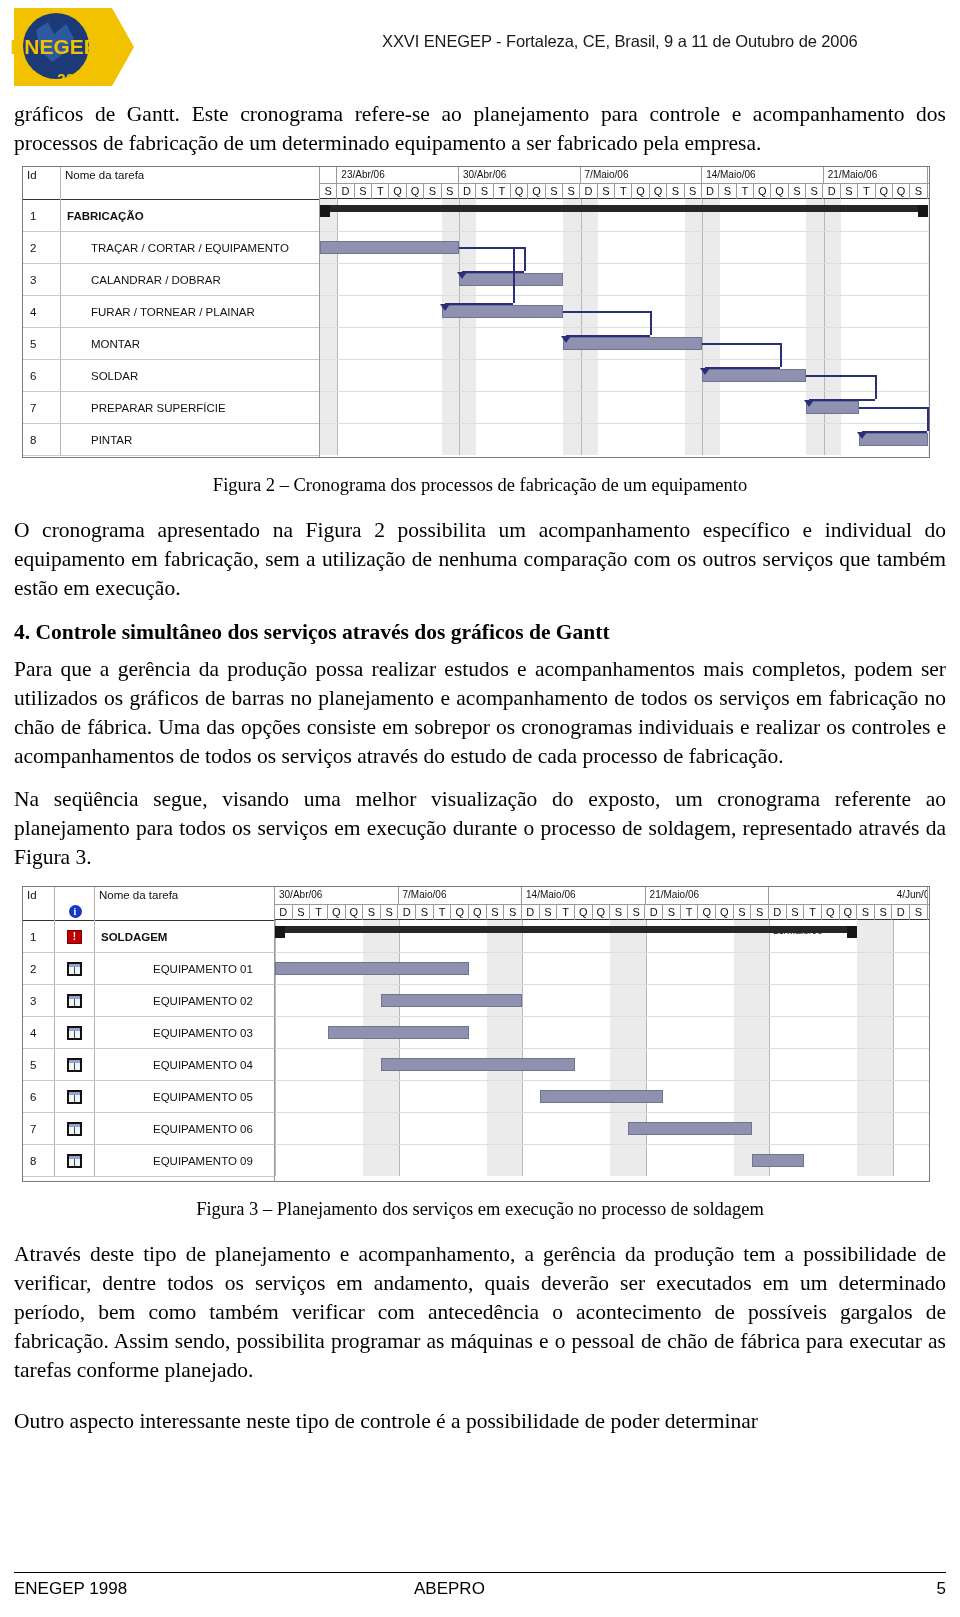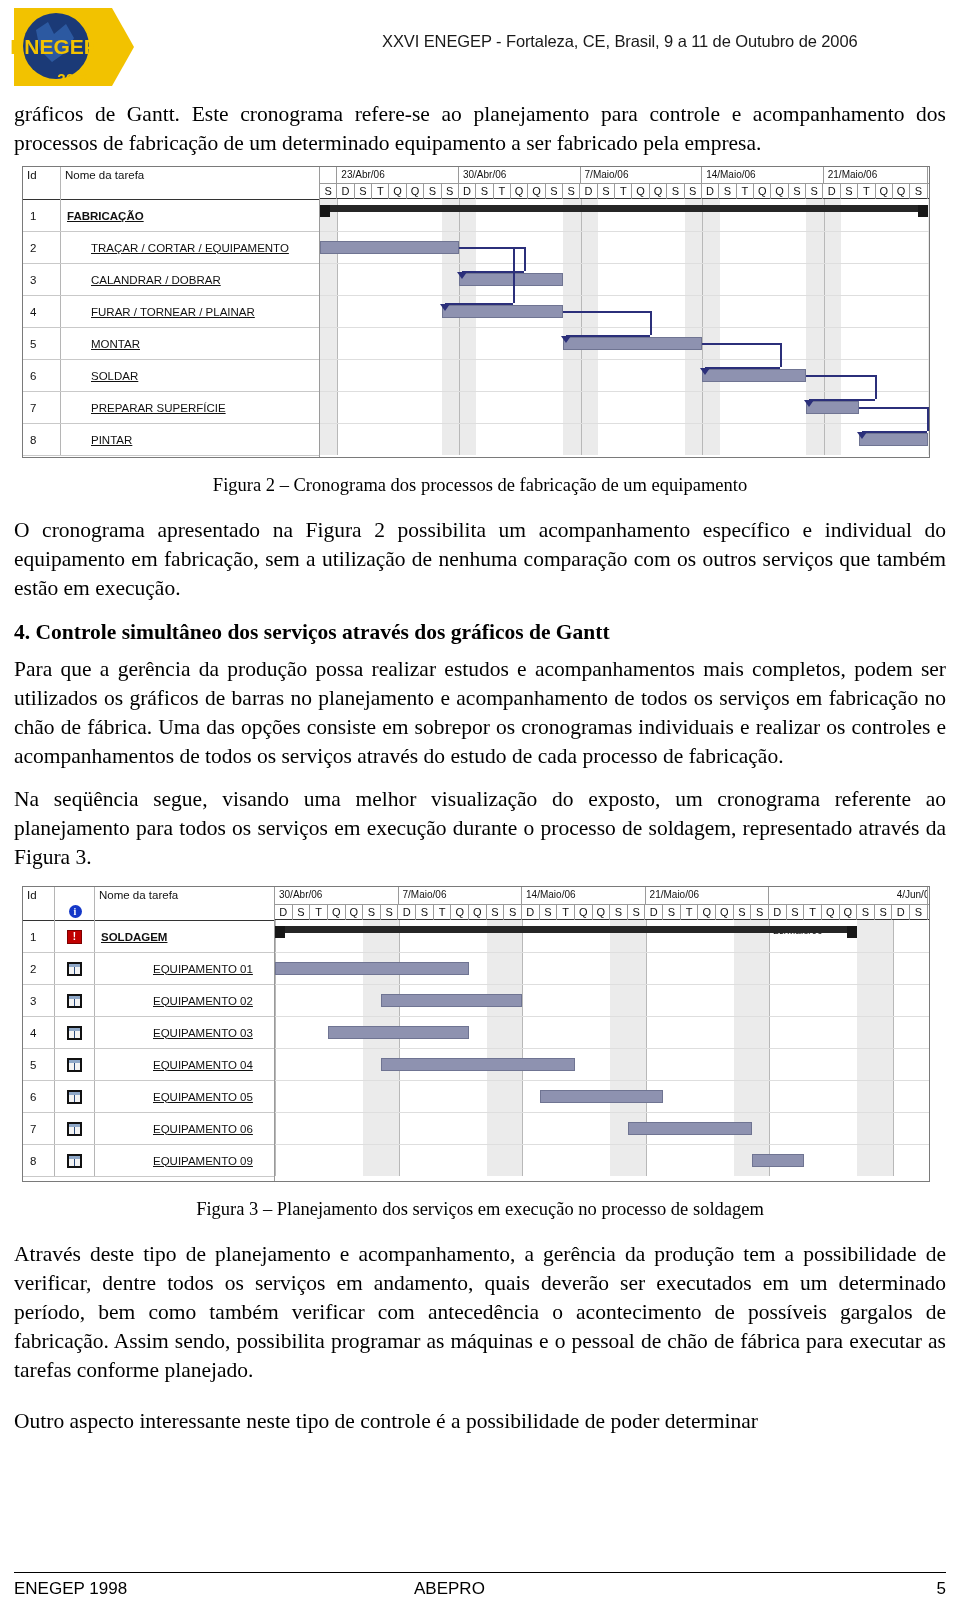--- a/index.html
+++ b/index.html
@@ -128,21 +128,21 @@
     color: #111;
     border-right: 1px solid #b5b5b5;
     height: 100%;
     display: flex;
     align-items: center;
     overflow: hidden;
     white-space: nowrap;
   }
   .td-id { justify-content: flex-start; padding-left: 7px; }
   .td-icon { justify-content: center; }
-  .td-name { padding-left: 6px; text-decoration: underline; }
+  .td-name { padding-left: 6px; }
   .td-cell:last-child { border-right: none; }
   .name-bold { font-weight: bold; }
   .name-indent { padding-left: 30px; }
   .name-indent2 { padding-left: 58px; }
 
   
   .ts-major, .ts-minor { display: flex; box-sizing: border-box; }
   .ts-major { border-bottom: 1px solid #9a9a9a; }
   .ts-minor { border-bottom: 1px solid #333; }
   .ts-week {

